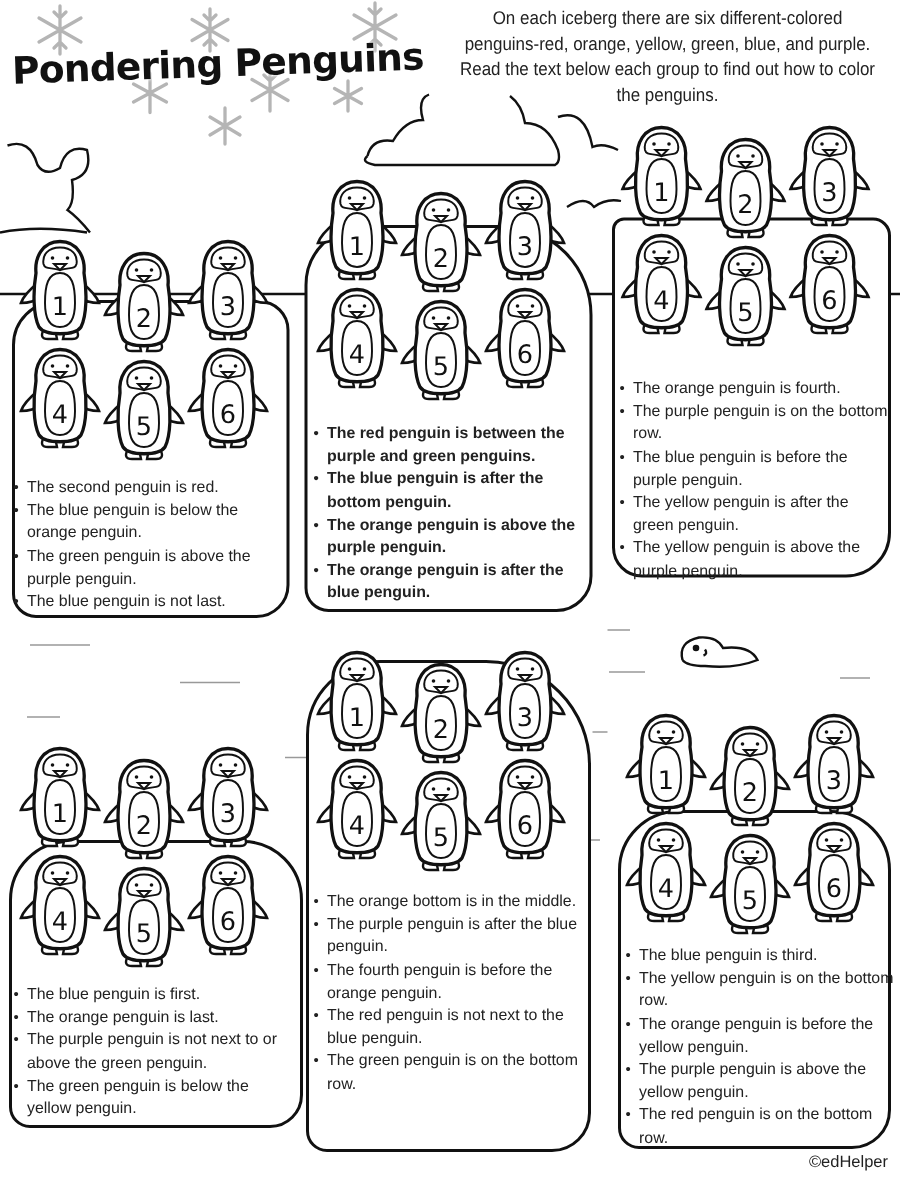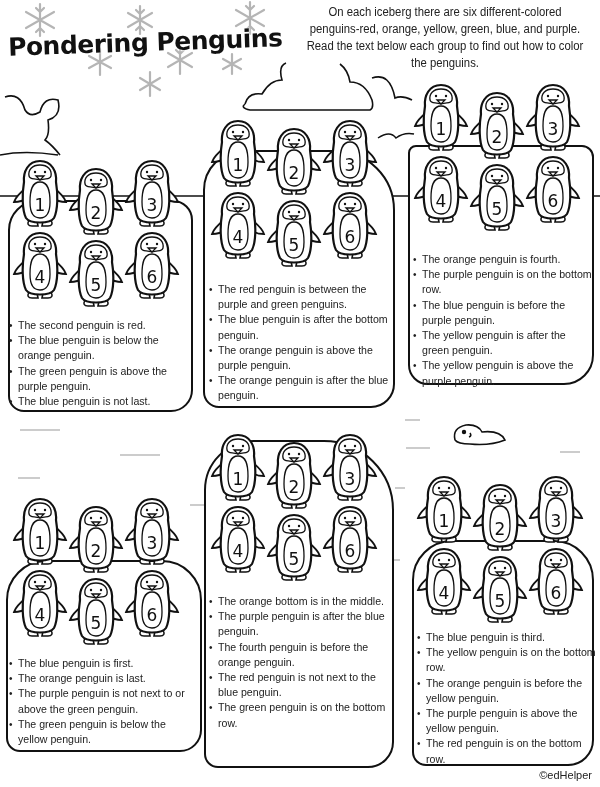--- a/index.html
+++ b/index.html
@@ -190,21 +190,21 @@
         </svg>
         <span class="num">5</span>
       </div>
     <div class="penguin">
         <svg width="56" height="72">
           <use href="#peng"></use>
         </svg>
         <span class="num">6</span>
       </div>
   </div>
-  <ul class="clues" style="left:208px; top:282px; width:185px;">
+  <ul class="clues" style="left:208px; top:282px; width:185px;font-weight:bold;">
     <li>The red penguin is between the purple and green penguins.</li>
     <li>The blue penguin is after the bottom penguin.</li>
     <li>The orange penguin is above the purple penguin.</li>
     <li>The orange penguin is after the blue penguin.</li>
   </ul>
 </div>
 
 <div class="group">
   <div class="berg" style="left:408px; top:145px; width:186px; height:240px; border-radius:8px 12px 30px 20px;"></div>
   <div class="pengrid" style="left:413px; top:82px;">

